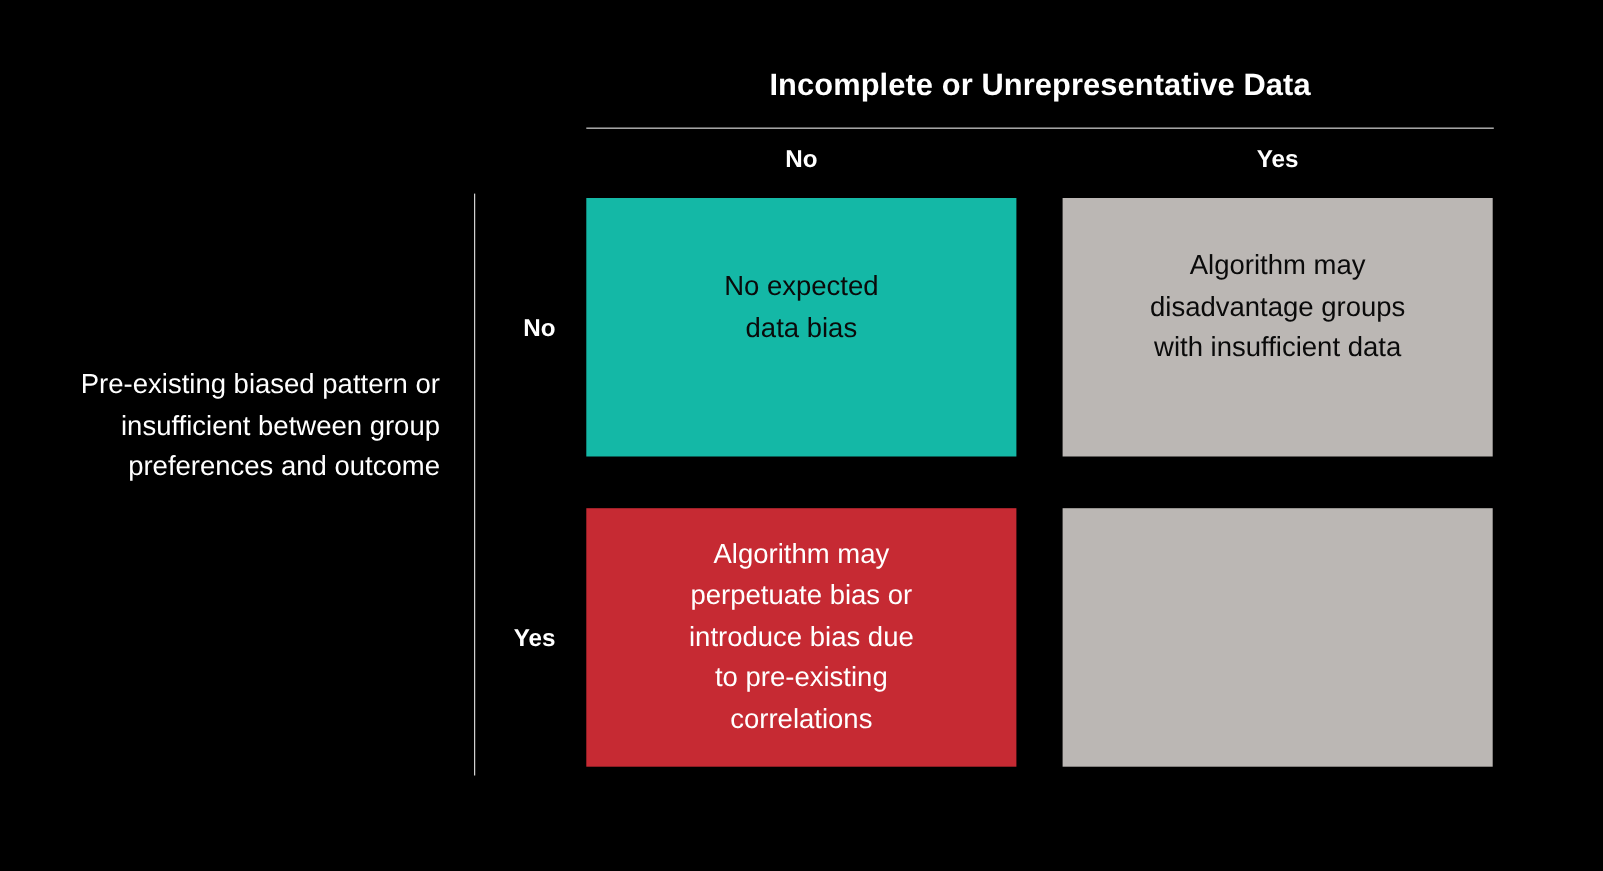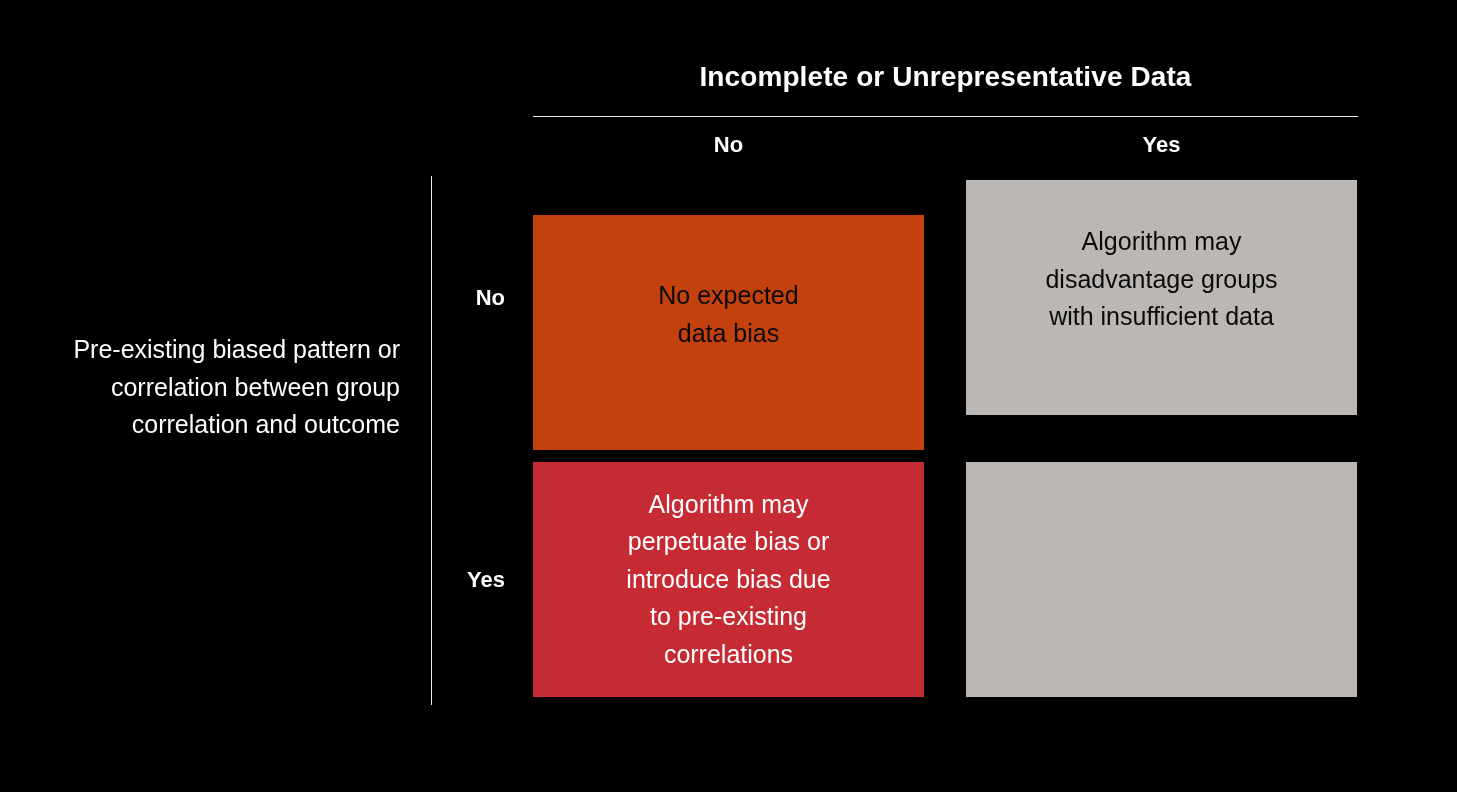--- a/index.html
+++ b/index.html
@@ -117,28 +117,28 @@
 </head>
 <body style="background: rgb(0, 0, 0);">
 
 <div id="col-group-title" style="color: rgb(255, 255, 255);">Incomplete or Unrepresentative Data</div>
 
 <div id="col-axis-rule" style="background: rgb(232, 232, 232);"></div>
 
 <div id="col-header-0" class="col-header" style="color: rgb(255, 255, 255);">No</div>
 <div id="col-header-1" class="col-header" style="color: rgb(255, 255, 255);">Yes</div>
 
-<div id="row-group-title" style="color: rgb(255, 255, 255);">Pre-existing biased pattern or correlation between group correlation and outcome</div>
+<div id="row-group-title" style="color: rgb(255, 255, 255);">Pre-existing biased pattern or insufficient between group preferences and outcome</div>
 
 <div id="row-axis-rule" style="background: rgb(232, 232, 232);"></div>
 
 <div id="row-header-0" class="row-header" style="color: rgb(255, 255, 255);">No</div>
 <div id="row-header-1" class="row-header" style="color: rgb(255, 255, 255);">Yes</div>
 
-<div class="cell cell-r0c0" style="background: #c2410c; color: rgb(10, 10, 10); margin-top: 35px;">
+<div class="cell cell-r0c0" style="background: #14b8a6; color: rgb(10, 10, 10);">
   <div class="cell-text">No expected<br>data bias</div>
 </div>
 
 <div class="cell cell-r0c1" style="background: rgb(187, 183, 180); color: rgb(10, 10, 10);">
   <div class="cell-text">Algorithm may<br>disadvantage groups<br>with insufficient data</div>
 </div>
 
 <div class="cell cell-r1c0" style="background: rgb(198, 42, 51); color: rgb(255, 255, 255);">
   <div class="cell-text">Algorithm may<br>perpetuate bias or<br>introduce bias due<br>to pre-existing<br>correlations</div>
 </div>

